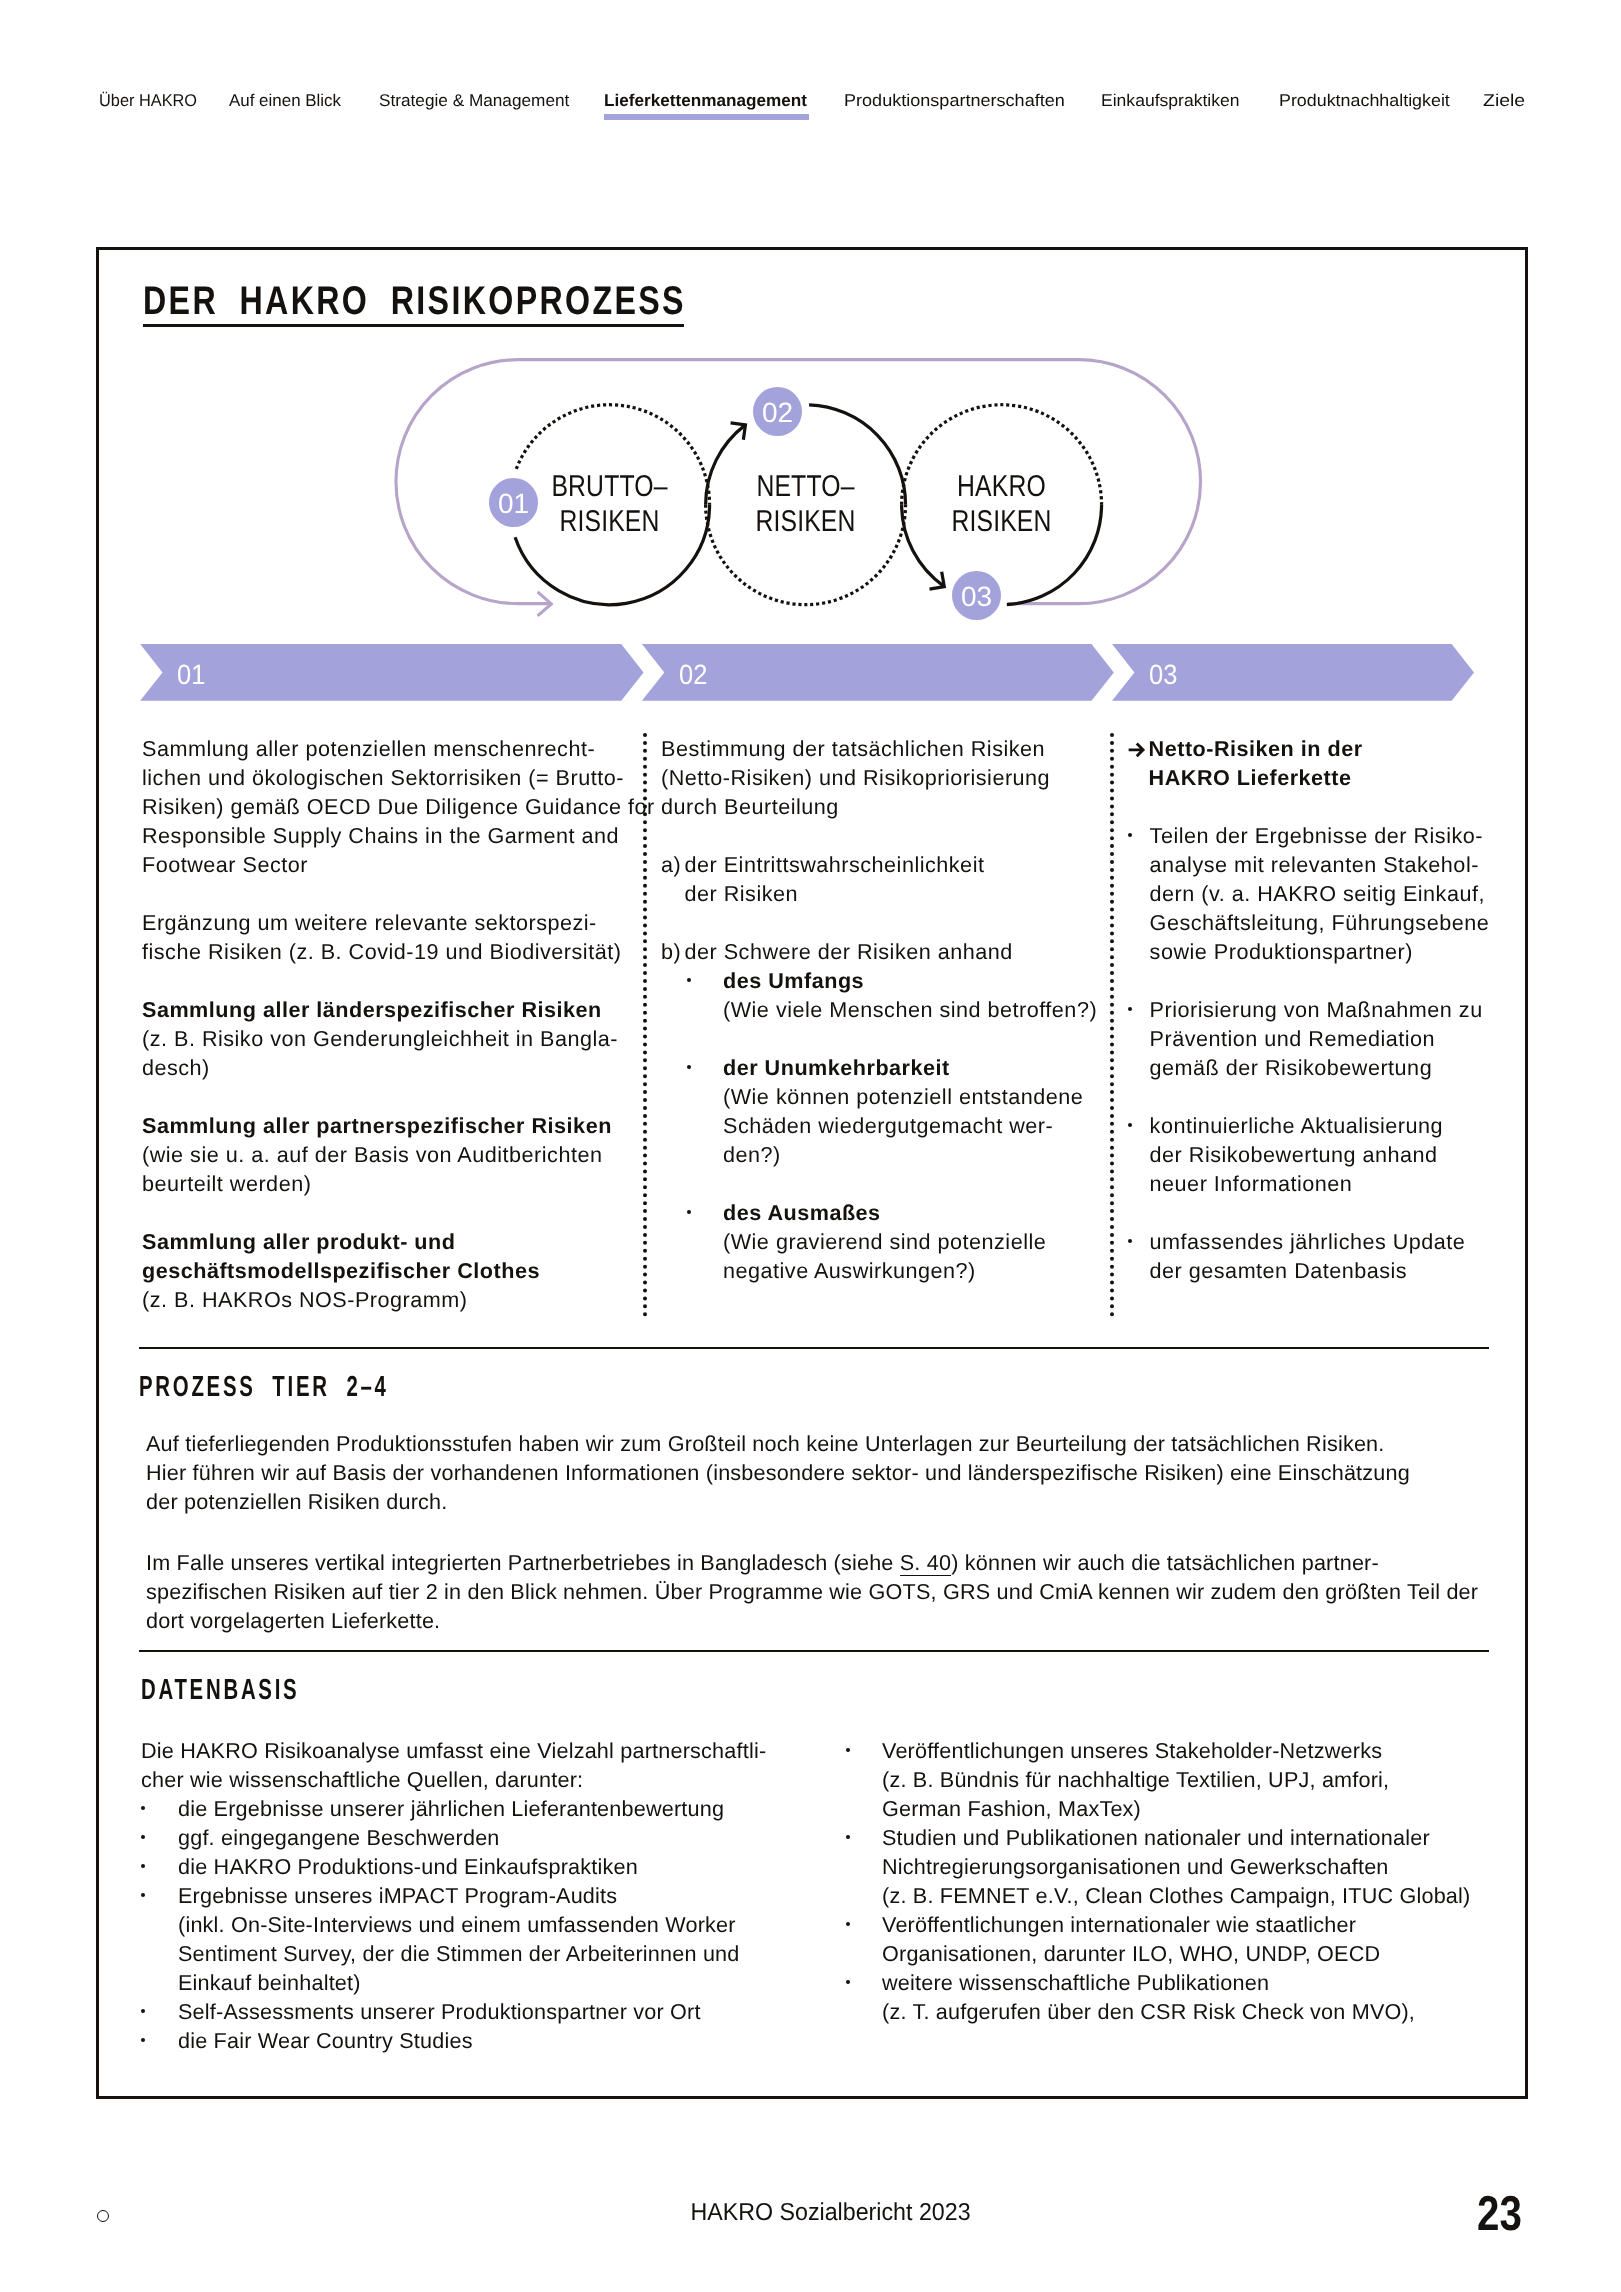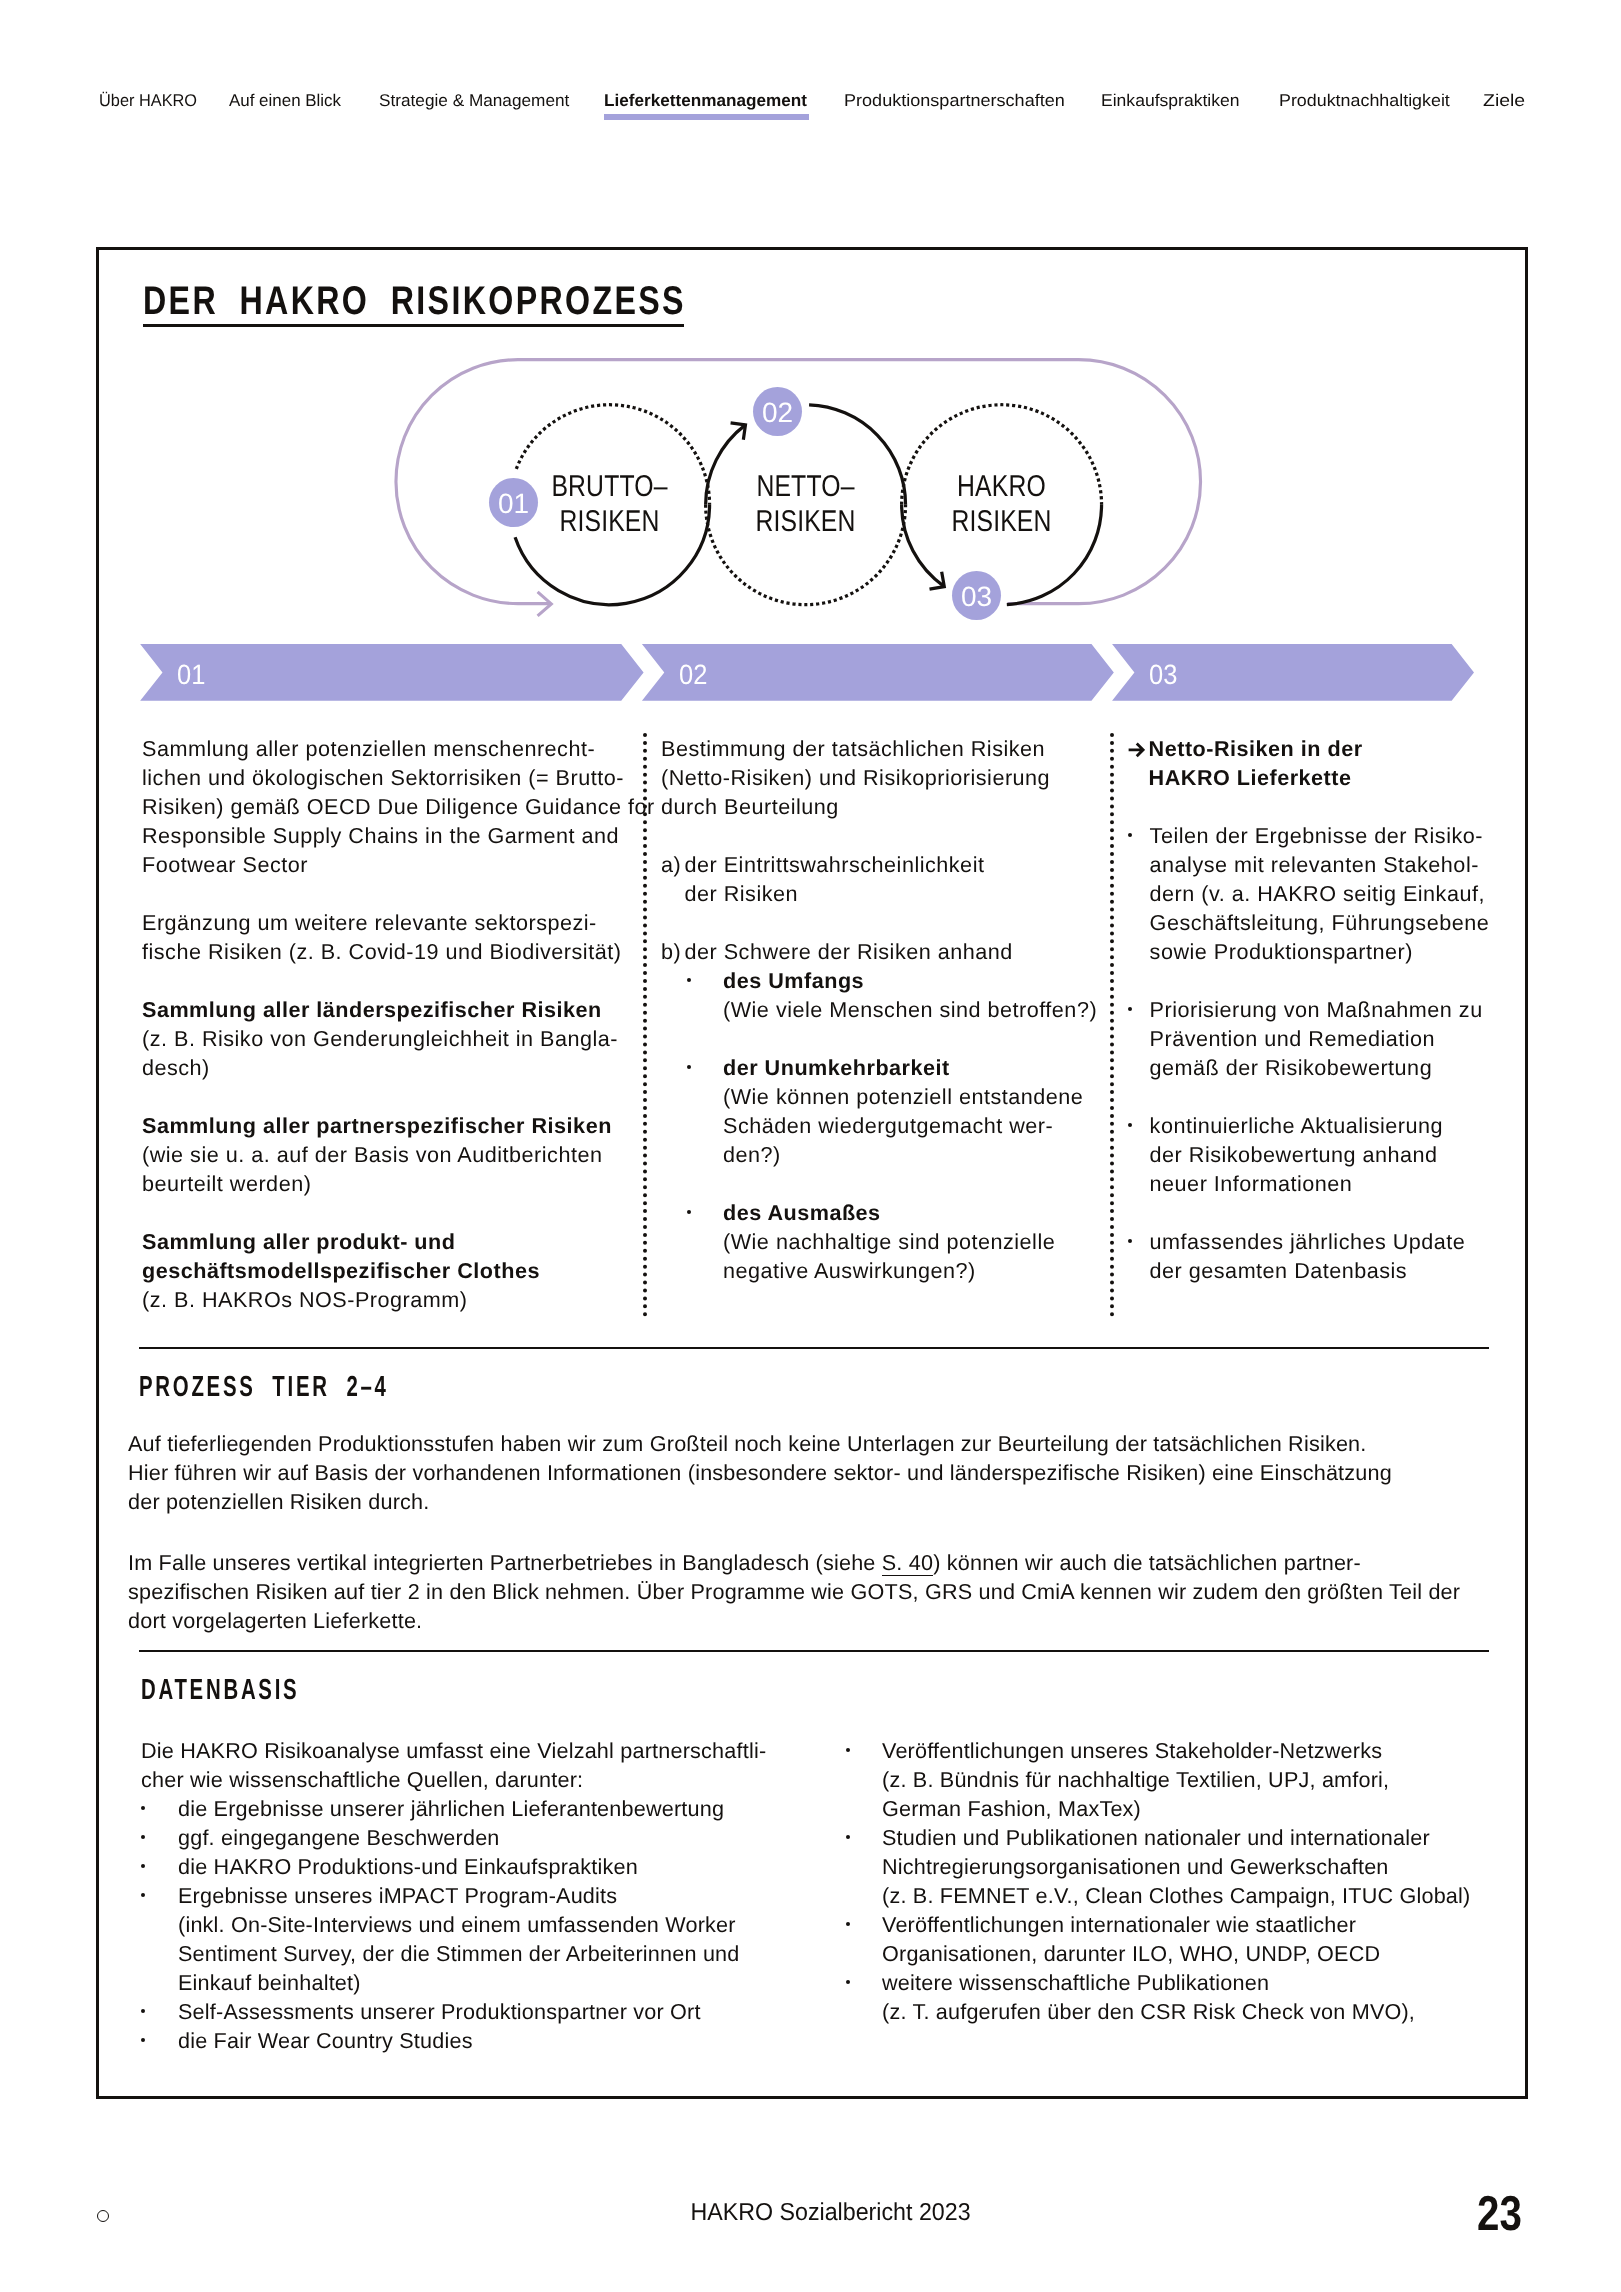--- a/index.html
+++ b/index.html
@@ -179,21 +179,21 @@
       <div class="ln">(Wie können potenziell entstandene</div>
       <div class="ln">Schäden wiedergutgemacht wer-</div>
       <div class="ln">den?)</div>
     </div>
   </div>
   <div class="ln">&nbsp;</div>
   <div class="row">
     <div class="mk" style="width:62px;padding-left:25.5px;box-sizing:border-box"><span class="dot"></span></div>
     <div>
       <div class="ln bd">des Ausmaßes</div>
-      <div class="ln">(Wie nachhaltige sind potenzielle</div>
+      <div class="ln">(Wie gravierend sind potenzielle</div>
       <div class="ln">negative Auswirkungen?)</div>
     </div>
   </div>
 </div>
 <div class="col" style="left:1128px;top:734px;width:392px">
   <div class="row bd">
     <div class="mk" style="width:20.6px"><svg width="16.7" height="17.6" viewBox="0 0 17 18" style="position:relative;top:2.9px">
             <path d="M 0.6 9 L 15.2 9 M 8.9 2.5 L 15.4 9 L 8.9 15.5" fill="none" stroke="#14110F" stroke-width="2.9" stroke-linecap="butt" stroke-linejoin="miter"></path>
           </svg></div>
     <div>
@@ -234,21 +234,21 @@
   <div class="row">
     <div class="mk" style="width:21.6px"><span class="dot"></span></div>
     <div>
       <div class="ln">umfassendes jährliches Update</div>
       <div class="ln">der gesamten Datenbasis</div>
     </div>
   </div>
 </div>
 <div class="hr" style="left:139px;top:1347px;width:1350px"></div>
 <div class="sec-h" style="left:139px;top:1371px">PROZESS TIER 2–4</div>
-<div class="sec-p" style="left:128px;top:1429px;width:1362px">
+<div class="sec-p" style="left:146px;top:1429px;width:1362px">
   <div class="ln">Auf tieferliegenden Produktionsstufen haben wir zum Großteil noch keine Unterlagen zur Beurteilung der tatsächlichen Risiken.</div>
   <div class="ln">Hier führen wir auf Basis der vorhandenen Informationen (insbesondere sektor- und länderspezifische Risiken) eine Einschätzung</div>
   <div class="ln">der potenziellen Risiken durch.</div>
   <div class="ln" style="height:32px">&nbsp;</div>
   <div class="ln"><span>Im Falle unseres vertikal integrierten Partnerbetriebes in Bangladesch (siehe </span><span class="lnk">S. 40</span><span>) können wir auch die tatsächlichen partner-</span></div>
   <div class="ln">spezifischen Risiken auf tier 2 in den Blick nehmen. Über Programme wie GOTS, GRS und CmiA kennen wir zudem den größten Teil der</div>
   <div class="ln">dort vorgelagerten Lieferkette.</div>
 </div>
 <div class="hr" style="left:139px;top:1650px;width:1350px"></div>
 <div class="sec-h" style="left:141px;top:1674px">DATENBASIS</div>

